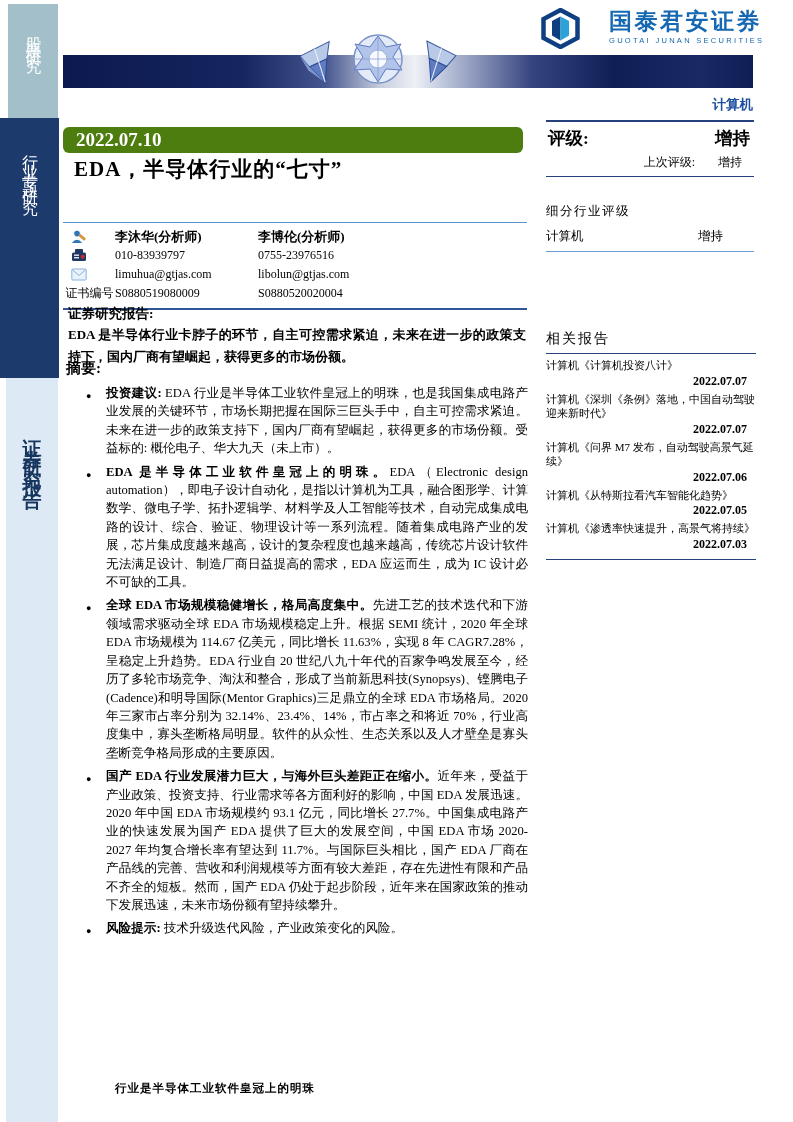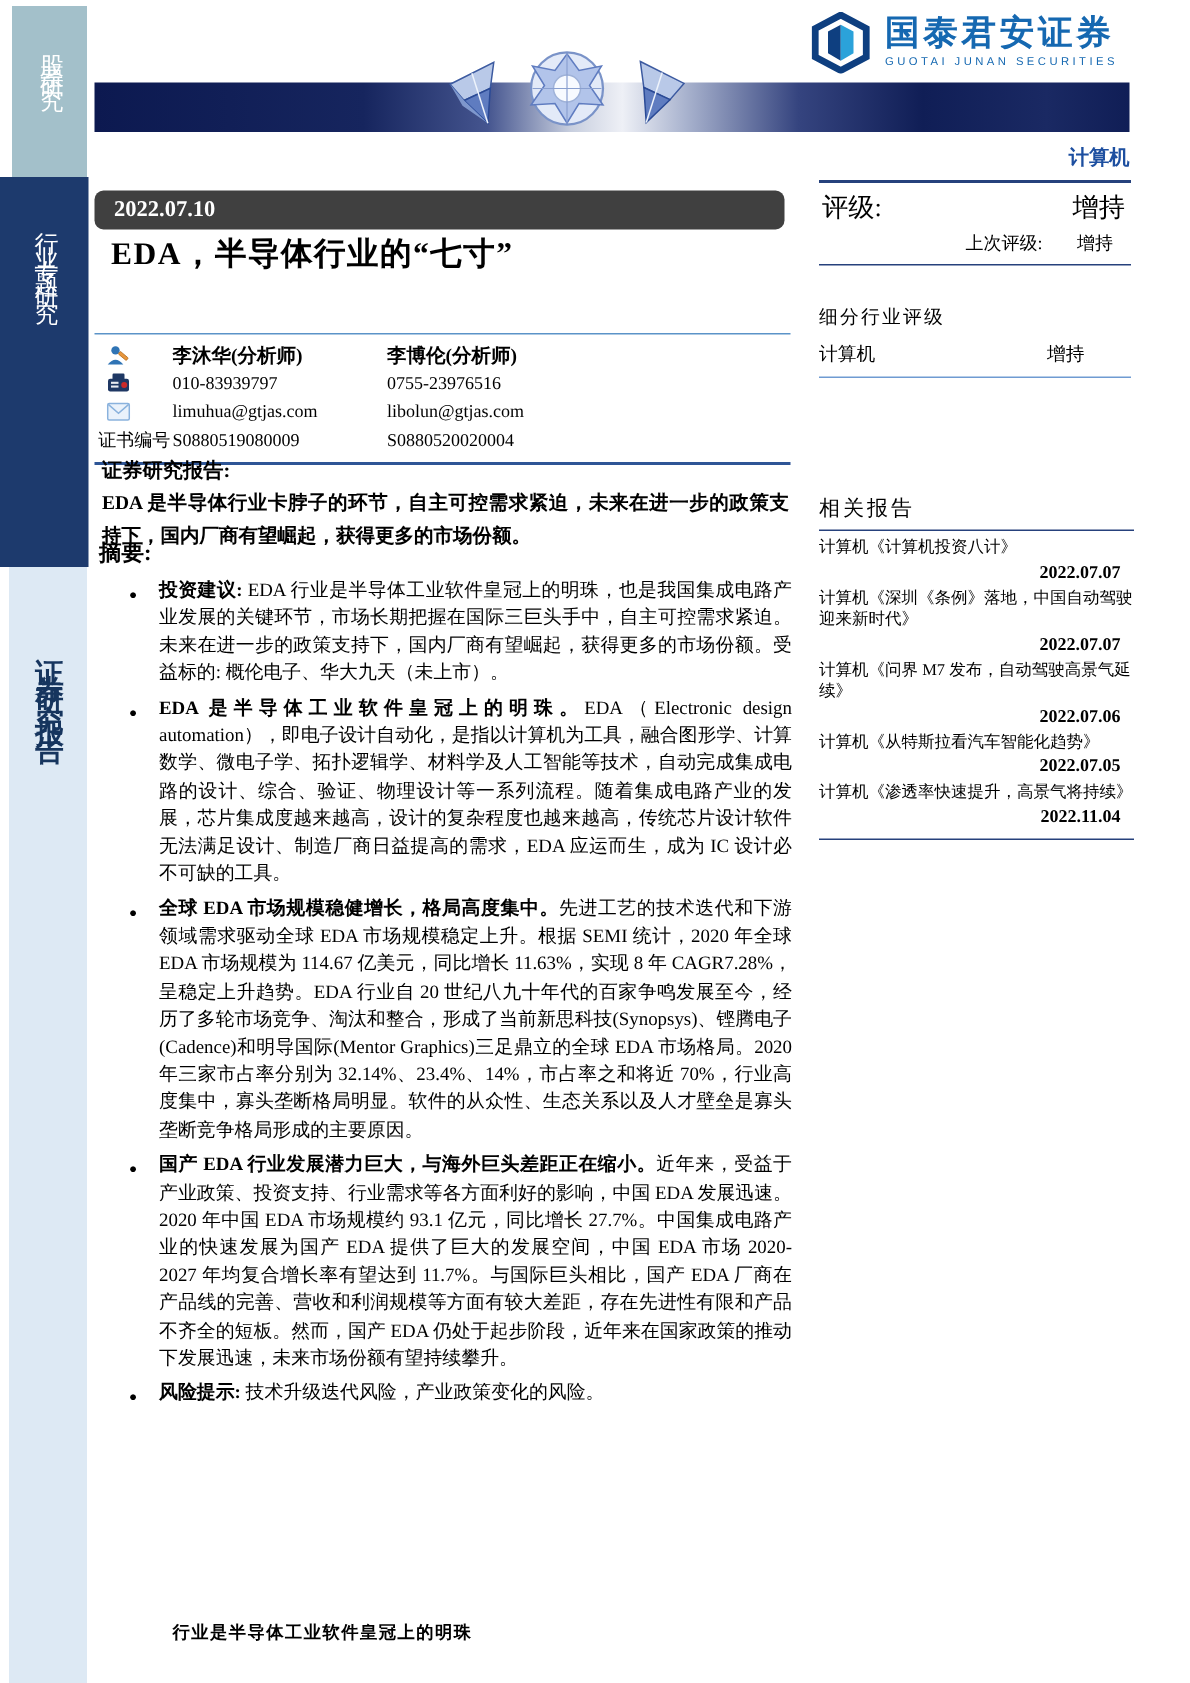--- a/index.html
+++ b/index.html
@@ -10,36 +10,36 @@
   .side-seg{position:absolute;display:flex;justify-content:center;}
   .side-seg .vtext{writing-mode:vertical-rl;text-orientation:upright;white-space:nowrap;}
   #seg1{left:8px;top:4px;width:50px;height:114px;background:#a3c0ca;}
   #seg1 .vtext{color:#fff;font-size:16px;letter-spacing:7px;padding-top:20px;}
   #seg2{left:0;top:118px;width:59px;height:260px;background:#1d3a6d;}
   #seg2 .vtext{color:#fff;font-size:16px;letter-spacing:9px;padding-top:24px;}
   #seg3{left:6px;top:378px;width:52px;height:744px;background:#dde9f4;}
   #seg3 .vtext{color:#16355e;font-weight:bold;font-size:19px;letter-spacing:10px;padding-top:46px;}
 
   
-  .logo{position:absolute;left:540px;top:8px;display:flex;align-items:flex-start;}
+  .logo{position:absolute;left:540px;top:8px;display:flex;align-items:flex-start;gap:19px;}
   .logo-text{margin-left:9px;}
   .brand-cn{font-size:23px;font-weight:bold;color:#1568b1;letter-spacing:2.5px;line-height:26px;
             font-family:"Liberation Sans","DejaVu Sans",sans-serif;}
   .brand-en{font-size:7.5px;color:#1568b1;letter-spacing:2.3px;margin-top:2px;
             font-family:"Liberation Sans","DejaVu Sans",sans-serif;}
 
   .banner{position:absolute;left:63px;top:55px;width:690px;height:33px;
     background:linear-gradient(90deg,#0c1950 0%,#16255e 26%,#45558f 38%,#c7cede 46%,
                #eef0f6 51%,#aab4cf 57%,#35447f 68%,#101e56 80%,#1a2963 92%,#101e56 100%);}
   .gems{position:absolute;left:293px;top:31px;width:170px;height:58px;}
 
   .industry-tag{position:absolute;right:40px;top:96px;font-size:13.5px;font-weight:bold;color:#1d4fa0;}
 
   .date-bar{position:absolute;left:63px;top:127px;width:447px;height:26px;border-radius:6px;
-            background:#404040;color:#fff;font-weight:bold;font-size:15px;line-height:26px;padding-left:13px;}
+            background:#4d7c0f;color:#fff;font-weight:bold;font-size:19px;line-height:26px;padding-left:13px;}
   .report-title{position:absolute;left:74px;top:155px;font-size:21px;font-weight:bold;letter-spacing:1px;}
 
   
   .analysts{position:absolute;left:63px;top:222px;width:464px;border-top:1px solid #5b93c8;
             border-bottom:2.5px solid #2e5596;padding:5px 0 6px 0;}
   .an-grid{display:grid;grid-template-columns:52px 143px auto;row-gap:2px;font-size:12px;line-height:17px;}
   .an-grid .icon-cell{display:flex;align-items:center;padding-left:8px;}
   .an-name{font-weight:bold;font-size:13px;}
   .cert-label{font-size:12px;padding-left:1px;text-align:center;}
 
@@ -50,21 +50,21 @@
   .abstract-heading{position:absolute;left:66px;top:359px;font-size:15px;font-weight:bold;}
   .bullets{position:absolute;left:85px;top:384px;width:443px;margin:0;padding:0;list-style:none;}
   .bullets li{position:relative;padding-left:21px;margin-bottom:5px;font-size:12.6px;
               line-height:18.4px;text-align:justify;}
   .bullets li::before{content:"●";position:absolute;left:1px;top:3px;font-size:9px;}
   .lead{font-weight:bold;}
 
   
   .rating{position:absolute;left:546px;top:120px;width:208px;}
   .rating-main{border-top:2px solid #26417c;border-bottom:1.5px solid #26417c;padding:3px 0 5px 0;}
-  .rating-row1{display:flex;justify-content:space-between;font-size:17.5px;font-weight:normal;
+  .rating-row1{display:flex;justify-content:space-between;font-size:17.5px;font-weight:bold;
                padding:1px 4px 0 2px;text-align:center;}
   .rating-row2{text-align:right;font-size:12px;margin-top:4px;padding-right:12px;}
   .rating-row2 .prev-val{margin-left:20px;}
   .sub-rating{margin-top:26px;}
   .sub-heading{font-size:12.5px;letter-spacing:1.5px;}
   .sub-row{display:flex;margin-top:8px;padding-bottom:6px;border-bottom:1px solid #6f9bd2;
            font-size:12.5px;}
   .sub-row .sub-name{flex:1;}
   .sub-row .sub-val{width:56px;}
 
@@ -226,20 +226,20 @@
       <div>
         <div class="rel-title">计算机《问界 M7 发布，自动驾驶高景气延续》</div>
         <div class="rel-date">2022.07.06</div>
       </div>
       <div>
         <div class="rel-title">计算机《从特斯拉看汽车智能化趋势》</div>
         <div class="rel-date">2022.07.05</div>
       </div>
       <div>
         <div class="rel-title">计算机《渗透率快速提升，高景气将持续》</div>
-        <div class="rel-date">2022.11.04</div>
+        <div class="rel-date">2022.07.03</div>
       </div>
     </div>
   </div>
 
   <div class="footer">行业是半导体工业软件皇冠上的明珠</div>
 
 </div>
 
 </body></html>

